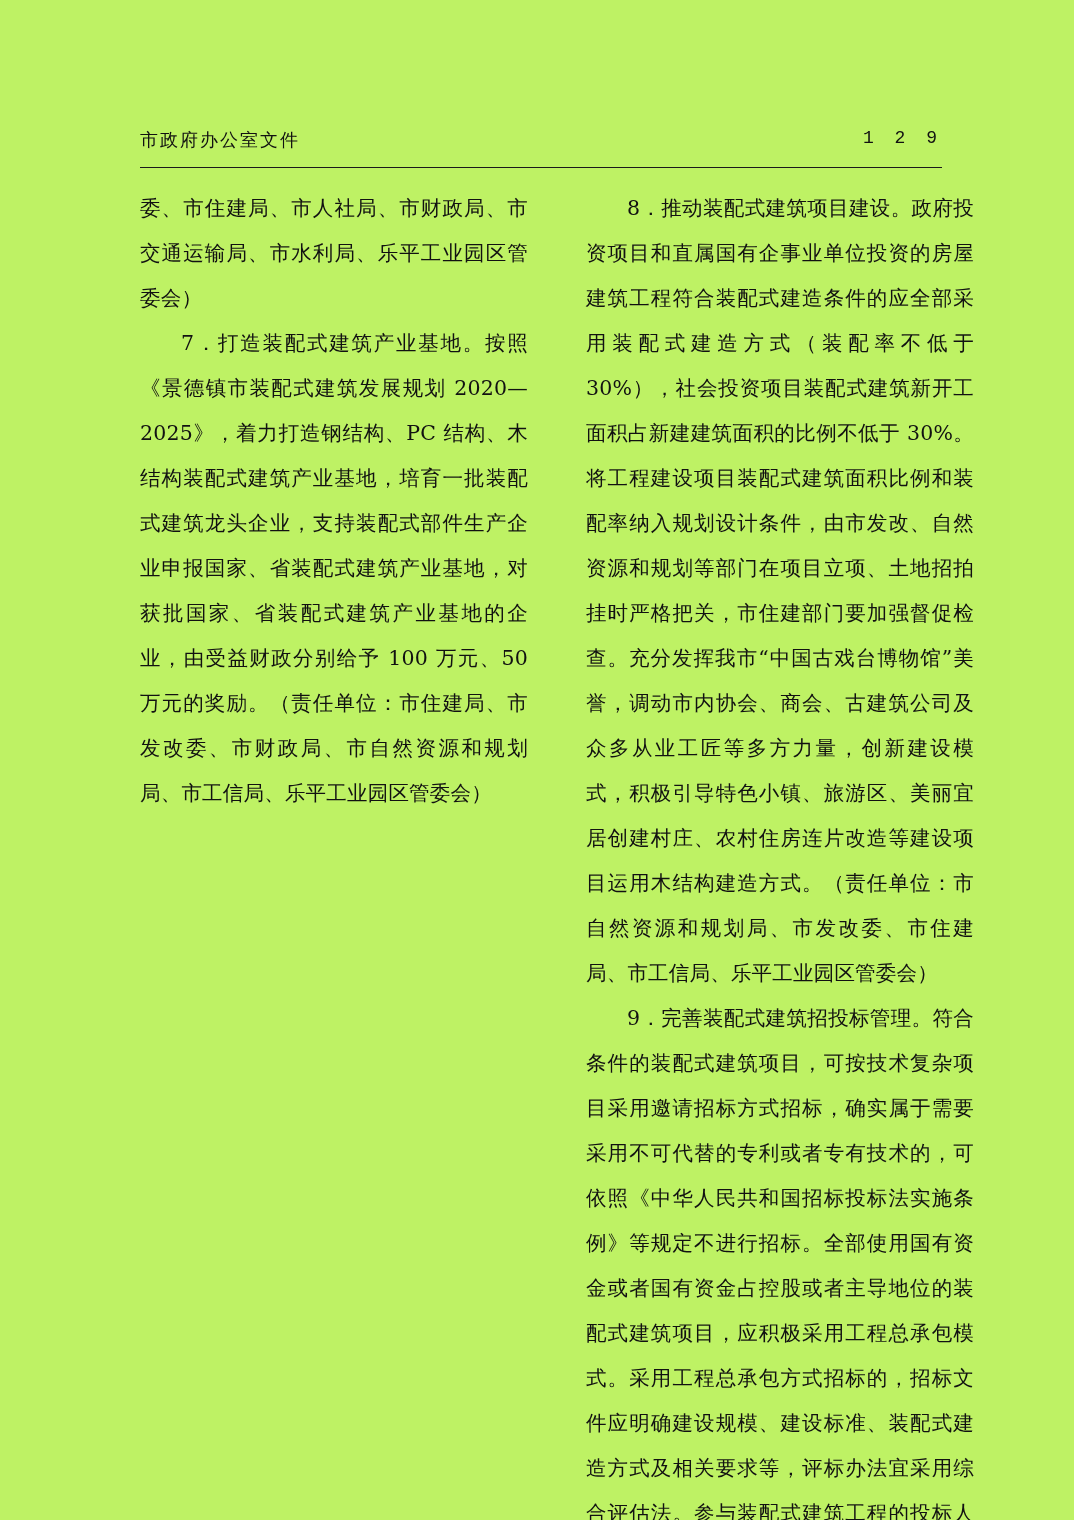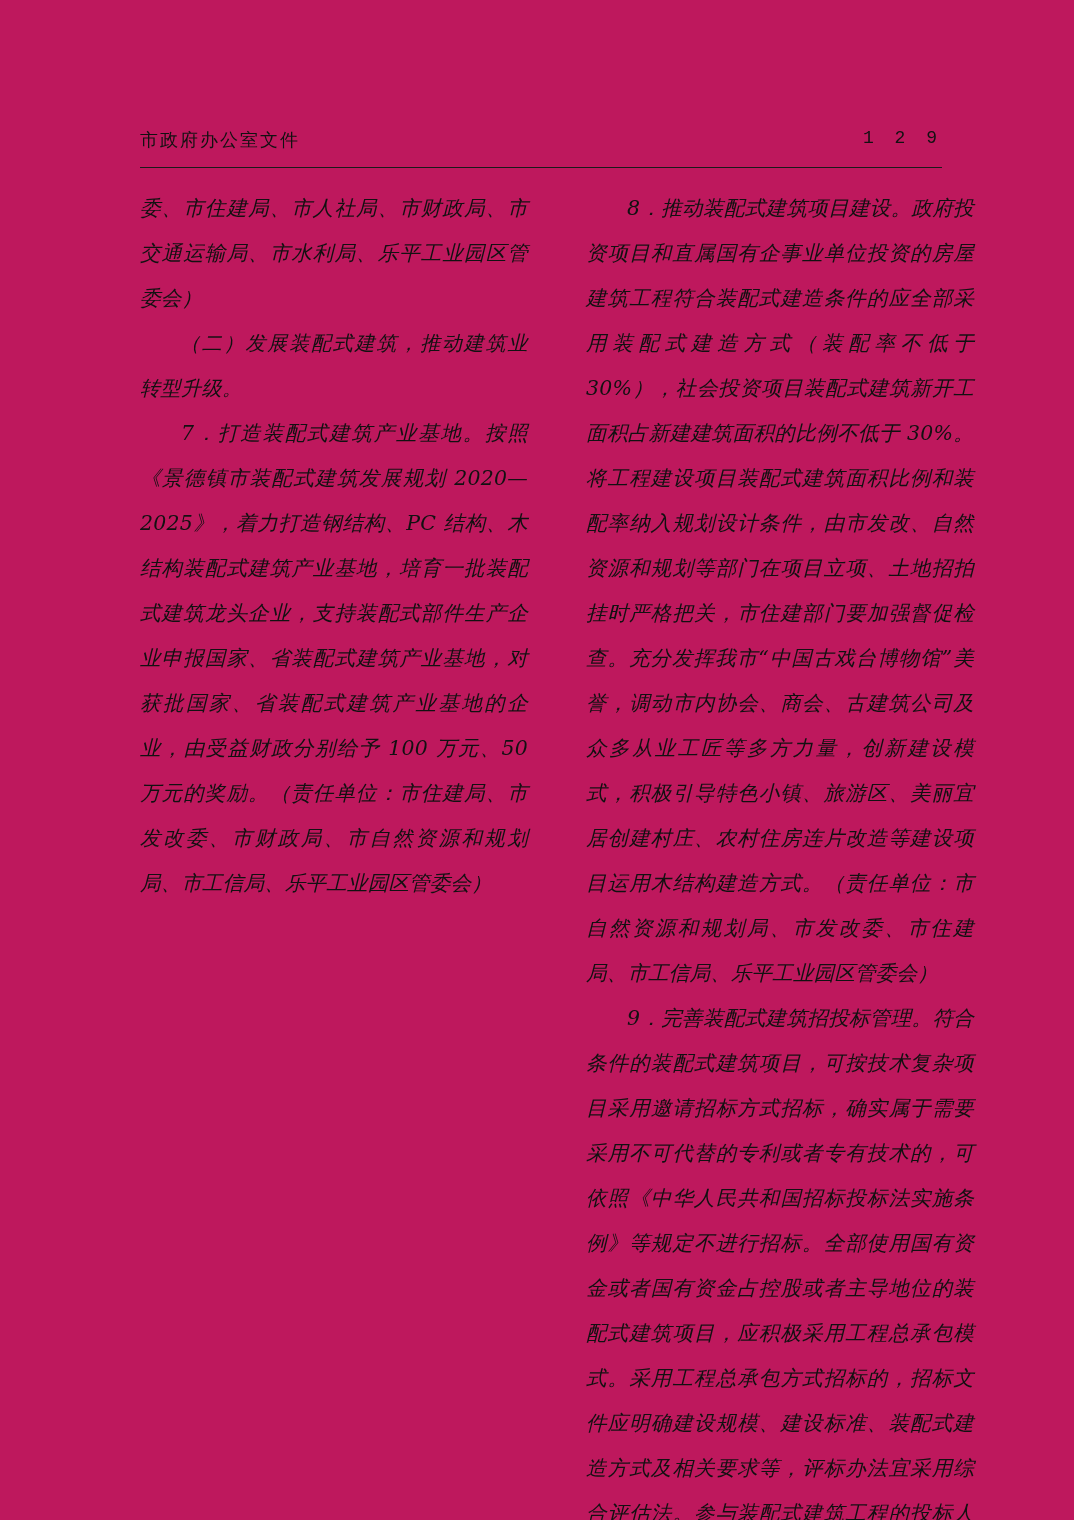--- a/index.html
+++ b/index.html
@@ -4,21 +4,21 @@
 <style>
   html, body {
     margin: 0;
     padding: 0;
     background: #ffffff;
   }
   .page {
     position: relative;
     width: 1074px;
     height: 1520px;
-    background: #be185d;
+    background: #bef264;
     font-family: "DejaVu Serif", "Liberation Serif", serif;
     color: #111111;
     box-sizing: border-box;
     overflow: hidden;
   }
   .header {
     position: absolute;
     top: 128px;
     left: 140px;
     right: 132px;
@@ -49,21 +49,20 @@
     top: 186px;
     left: 140px;
     right: 132px;
     bottom: 70px;
     display: flex;
     gap: 58px;
   }
   .col {
     width: 388px;
     flex: 0 0 388px;
-    font-style: italic;
   }
   p {
     margin: 0 0 0 0;
     font-size: 20.5px;
     line-height: 45px;
     text-align: justify;
     text-justify: inter-ideograph;
     text-indent: 2em;
     letter-spacing: 0.2px;
   }
@@ -85,21 +84,20 @@
   <div class="header">
     <div class="header-left">市政府办公室文件</div>
     <div class="header-right">1 2 9</div>
   </div>
   <div class="header-rule"></div>
 
   <div class="content">
 
     <div class="col">
       <p class="noindent">委、市住建局、市人社局、市财政局、市交通运输局、市水利局、乐平工业园区管委会）</p>
-      <p class="sub-head">（二）发展装配式建筑，推动建筑业转型升级。</p>
       <p>7．打造装配式建筑产业基地。按照《景德镇市装配式建筑发展规划 2020—2025》，着力打造钢结构、PC 结构、木结构装配式建筑产业基地，培育一批装配式建筑龙头企业，支持装配式部件生产企业申报国家、省装配式建筑产业基地，对获批国家、省装配式建筑产业基地的企业，由受益财政分别给予 100 万元、50 万元的奖励。（责任单位：市住建局、市发改委、市财政局、市自然资源和规划局、市工信局、乐平工业园区管委会）</p>
     </div>
 
     <div class="col">
       <p>8．推动装配式建筑项目建设。政府投资项目和直属国有企事业单位投资的房屋建筑工程符合装配式建造条件的应全部采用装配式建造方式（装配率不低于 30%），社会投资项目装配式建筑新开工面积占新建建筑面积的比例不低于 30%。将工程建设项目装配式建筑面积比例和装配率纳入规划设计条件，由市发改、自然资源和规划等部门在项目立项、土地招拍挂时严格把关，市住建部门要加强督促检查。充分发挥我市“中国古戏台博物馆”美誉，调动市内协会、商会、古建筑公司及众多从业工匠等多方力量，创新建设模式，积极引导特色小镇、旅游区、美丽宜居创建村庄、农村住房连片改造等建设项目运用木结构建造方式。（责任单位：市自然资源和规划局、市发改委、市住建局、市工信局、乐平工业园区管委会）</p>
       <p>9．完善装配式建筑招投标管理。符合条件的装配式建筑项目，可按技术复杂项目采用邀请招标方式招标，确实属于需要采用不可代替的专利或者专有技术的，可依照《中华人民共和国招标投标法实施条例》等规定不进行招标。全部使用国有资金或者国有资金占控股或者主导地位的装配式建筑项目，应积极采用工程总承包模式。采用工程总承包方式招标的，招标文件应明确建设规模、建设标准、装配式建造方式及相关要求等，评标办法宜采用综合评估法。参与装配式建筑工程的投标人或者投标人全资、参股、控股子公司或者与投标人属同一控制人企业，同等条件下在景德镇市具备装配式构件生产能力的企业优先。（责任单位：市发改委、市住建局、乐平工业园区管委会）</p>
 
     </div>
 
   </div>

